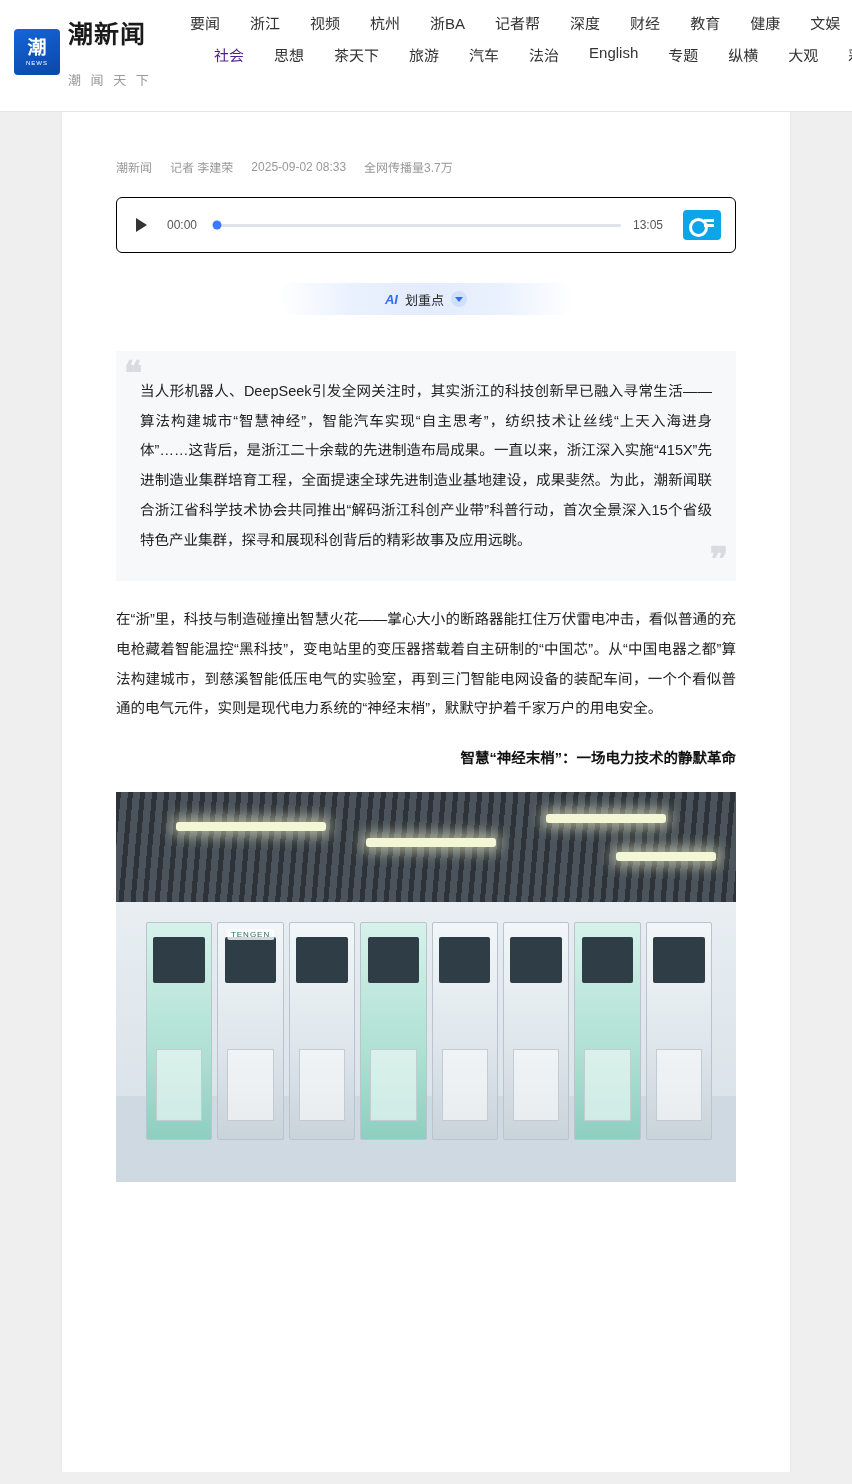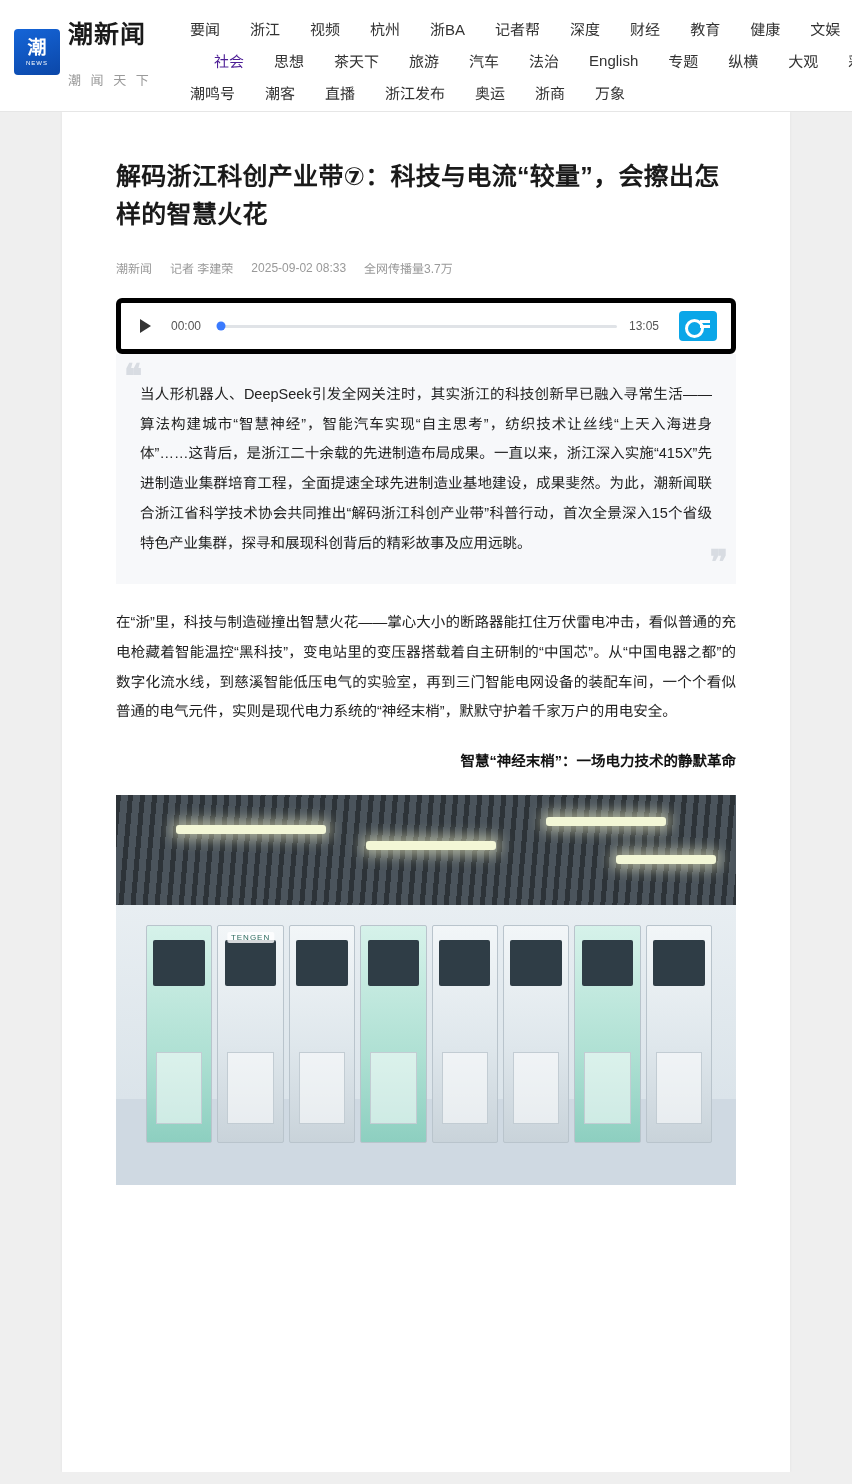--- a/index.html
+++ b/index.html
@@ -45,21 +45,21 @@
   .logo-sub { font-size: 13px; color: #9a9a9a; letter-spacing: 3px; margin-top: 20px; }
 
   .nav-wrap { flex: 1; padding: 12px 0 0 0; overflow: hidden; }
   .nav-row {
     display: flex;
     gap: 30px;
     font-size: 15px;
     color: #333;
     padding: 0 0 0 10px;
     height: 32px;
-    align-items: center;
+    align-items: flex-start;
     white-space: nowrap;
   }
   .nav-row a { color: #333; text-decoration: none; cursor: pointer; }
   .nav-row a.accent { color: #4c1d95; margin-left: 24px; }
   .nav-row a.bold { font-weight: normal; }
 
   
   .page {
     background: #efefef;
     display: flex;
@@ -88,21 +88,21 @@
     display: flex;
     gap: 18px;
     align-items: center;
     font-size: 12px;
     color: #999;
     margin-bottom: 22px;
   }
 
   
   .audio-player {
-    border: 5px solid #000000;
+    border: 1px solid #000000;
     border-radius: 6px;
     height: 56px;
     display: flex;
     align-items: center;
     padding: 0 14px 0 10px;
     gap: 12px;
     background: #fff;
   }
   .play-btn {
     width: 28px; height: 28px;
@@ -309,64 +309,63 @@
       <a>旅游</a>
       <a>汽车</a>
       <a>法治</a>
       <a class="bold">English</a>
       <a>专题</a>
       <a>纵横</a>
       <a>大观</a>
       <a>彩票</a>
 
     </div>
-    <div class="nav-row">
-      <a>潮鸣号</a>
-      <a>潮客</a>
-      <a>直播</a>
-      <a>浙江发布</a>
-      <a>奥运</a>
-      <a>浙商</a>
-      <a>万象</a>
-    </div>
   </div>
 </div>
 
 <div class="page">
   <div class="article-card">
 
-    <h1 class="article-title">解码浙江科创产业带⑦：科技与电流“较量”，会擦出怎样的智慧火花</h1>
 
     <div class="meta-row">
       <span>潮新闻</span>
       <span>记者 李建荣</span>
       <span>2025-09-02 08:33</span>
       <span>全网传播量3.7万</span>
     </div>
 
     <div class="audio-player">
       <div class="play-btn">
         <div class="play-tri"></div>
       </div>
       <span class="time">00:00</span>
       <div class="track">
         <div class="knob"></div>
       </div>
       <span class="time">13:05</span>
       <div class="radio-icon"></div>
     </div>
 
+    <div class="ai-bar-wrap">
+      <div class="ai-bar">
+        <span class="ai-logo">AI</span>
+        <span>划重点</span>
+        <span class="ai-caret">
+            <i></i>
+          </span>
+      </div>
+    </div>
 
     <div class="lead-block">
       <span class="qm qm-open">❝</span>
       <span>当人形机器人、DeepSeek引发全网关注时，其实浙江的科技创新早已融入寻常生活——算法构建城市“智慧神经”，智能汽车实现“自主思考”，纺织技术让丝线“上天入海进身体”……这背后，是浙江二十余载的先进制造布局成果。一直以来，浙江深入实施“415X”先进制造业集群培育工程，全面提速全球先进制造业基地建设，成果斐然。为此，潮新闻联合浙江省科学技术协会共同推出“解码浙江科创产业带”科普行动，首次全景深入15个省级特色产业集群，探寻和展现科创背后的精彩故事及应用远眺。</span>
       <span class="qm qm-close">❞</span>
     </div>
 
-    <p class="body-p">在“浙”里，科技与制造碰撞出智慧火花——掌心大小的断路器能扛住万伏雷电冲击，看似普通的充电枪藏着智能温控“黑科技”，变电站里的变压器搭载着自主研制的“中国芯”。从“中国电器之都”的数字化流水线，到慈溪智能低压电气的实验室，再到三门智能电网设备的装配车间，一个个看似普通的电气元件，实则是现代电力系统的“神经末梢”，默默守护着千家万户的用电安全。</p>
+    <p class="body-p">在“浙”里，科技与制造碰撞出智慧火花——掌心大小的断路器能扛住万伏雷电冲击，看似普通的充电枪藏着智能温控“黑科技”，变电站里的变压器搭载着自主研制的“中国芯”。从“中国电器之都”算法构建城市，到慈溪智能低压电气的实验室，再到三门智能电网设备的装配车间，一个个看似普通的电气元件，实则是现代电力系统的“神经末梢”，默默守护着千家万户的用电安全。</p>
     <h2 class="sub-head">智慧“神经末梢”：一场电力技术的静默革命</h2>
 
     <div class="photo">
       <div class="ceiling">
         <div class="ceiling-light" style="left:60px;width:150px;"></div>
         <div class="ceiling-light" style="left:250px;width:130px;top:46px;"></div>
         <div class="ceiling-light" style="left:430px;width:120px;top:22px;"></div>
         <div class="ceiling-light" style="left:500px;width:100px;top:60px;"></div>
       </div>
       <div class="wall"></div>

